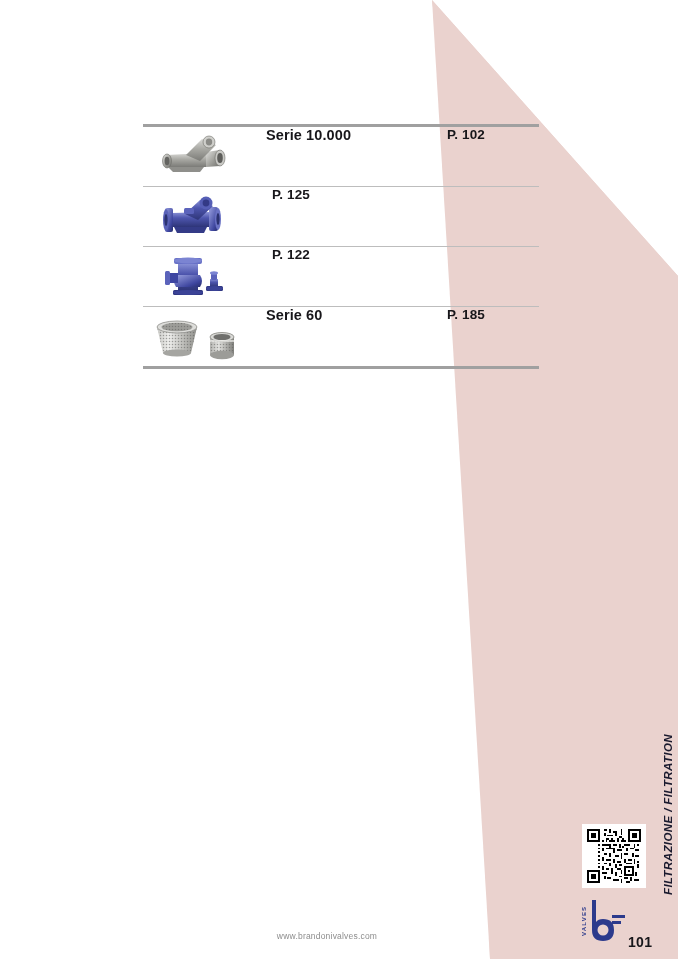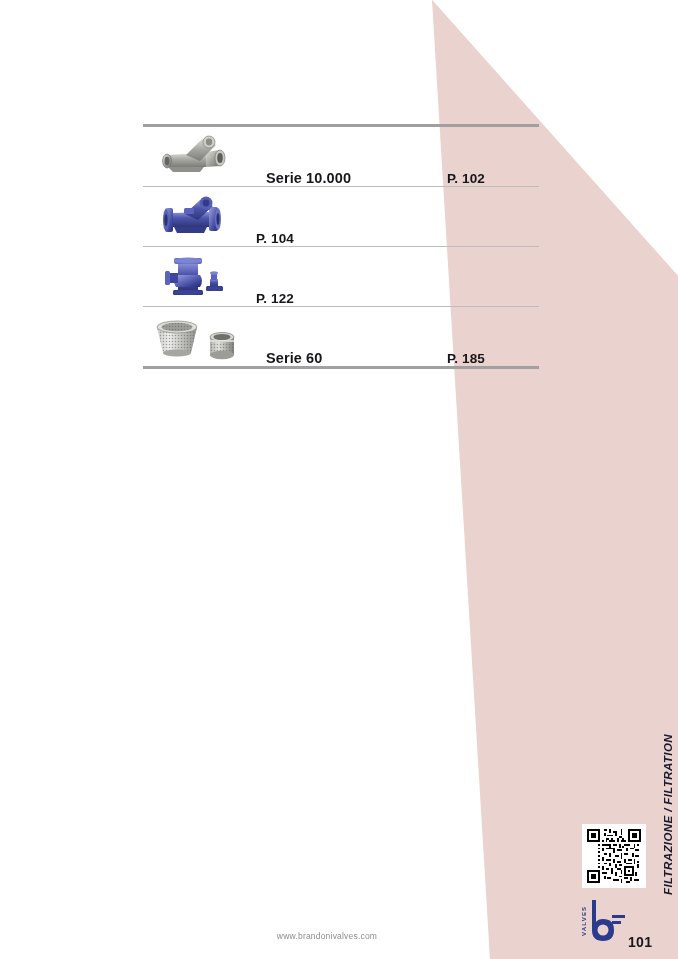--- a/index.html
+++ b/index.html
@@ -34,21 +34,21 @@
     width:100%;
     background:#9a9a9a;
   }
   .rule.thick{height:3px;background:#a0a0a0;}
   .rule.thin{height:1px;background:#bdbdbd;}
 
   .row{
     position:relative;
     height:59px;
     display:flex;
-    align-items:flex-end;
+    align-items:flex-start;
   }
   .cell-img{
     width:105px;
     height:59px;
     flex:0 0 105px;
     display:flex;align-items:center;justify-content:center;
     position:relative;
   }
   .cell-name{
     flex:1 1 auto;
@@ -58,20 +58,21 @@
     letter-spacing:0.1px;
     padding-left:18px;
   }
   .cell-page{
     flex:0 0 92px;
     font-size:13.5px;
     font-weight:bold;
     color:#17161a;
     letter-spacing:0.1px;
     padding-left:8px;
+    margin-left:16px;
   }
 
   .prod-svg{display:block;}
 
   
   .side-label{
     position:absolute;
     right:2px;
     top:745px;
     width:16px;
@@ -218,21 +219,21 @@
 
           <path d="M25 21 L40 7 L53 13 L38 27 Z" fill="url(#blue1)"></path>
           <ellipse cx="46" cy="10" rx="6.5" ry="6.5" fill="#565fb6"></ellipse>
           <ellipse cx="46" cy="10" rx="3.4" ry="3.4" fill="#333a86"></ellipse>
 
           <path d="M14 34 L47 34 L44 40 L17 40 Z" fill="#343b87"></path>
 
           <rect x="24" y="15" width="10" height="6" rx="1.5" fill="#5b63bb"></rect>
         </svg>
       </div>
-      <div class="cell-page">P. 104</div>
+      <div class="cell-page">P. 125</div>
     </div>
 
     <div class="rule thin"></div>
 
     <div class="row">
       <div class="cell-img">
         <svg class="prod-svg" width="72" height="48" viewBox="0 0 72 48">
 
           <path d="M18 10 L38 10 L38 38 L18 38 Z" fill="url(#blue1)"></path>
           <rect x="14" y="5" width="28" height="6" rx="2" fill="#6871c6"></rect>

